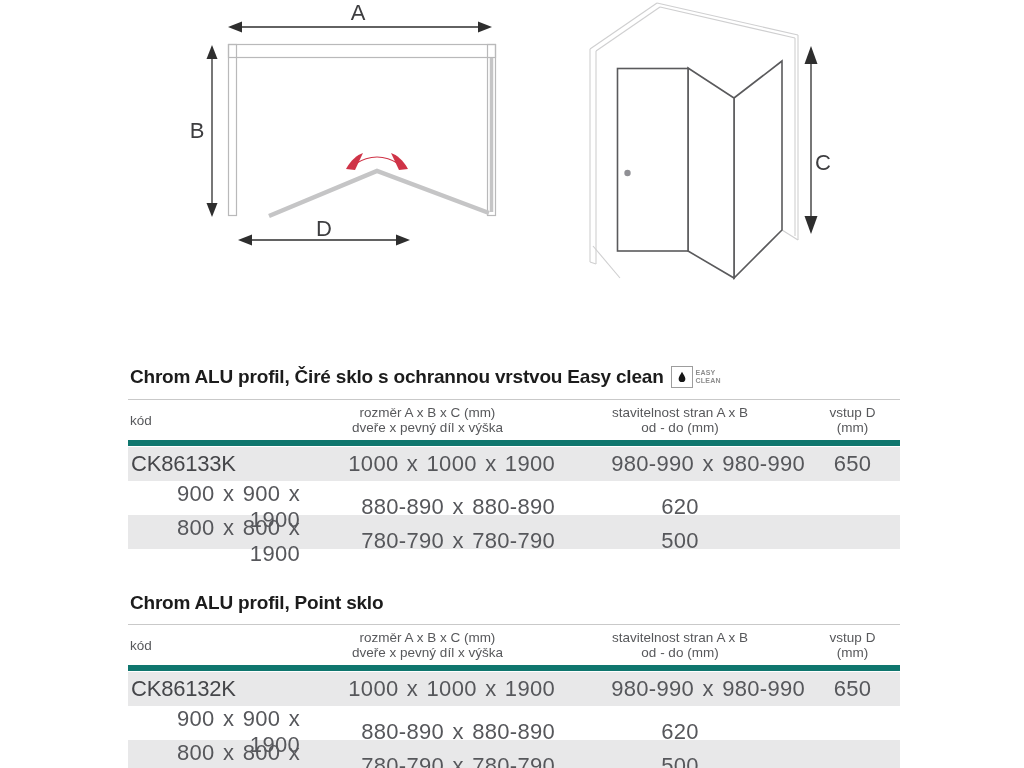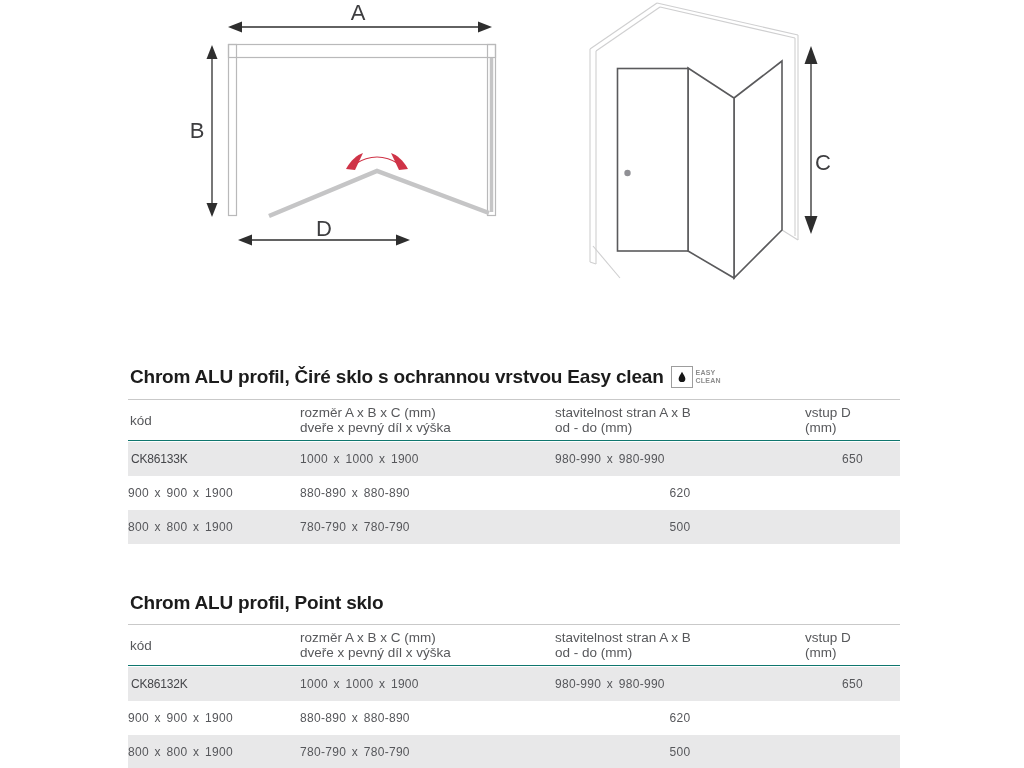--- a/index.html
+++ b/index.html
@@ -25,35 +25,35 @@
     display:flex;align-items:center;justify-content:center;
   }
   .badge-text{
     font-size:7px;line-height:8px;font-weight:bold;color:#8d8d8d;letter-spacing:0.2px;
   }
 
   
   .tbl{position:absolute;left:128px;width:772px;}
   .tbl-head{
     display:grid;grid-template-columns:172px 255px 250px 95px;
-    border-top:1px solid #c9c9c9;border-bottom:1px solid #0f766e;
+    border-top:1px solid #c9c9c9;border-bottom:6px solid #0f766e;
     height:40px;align-items:center;
     color:#57585b;font-size:13.5px;line-height:15px;
   }
-  .hc{text-align:left;}
+  .hc{text-align:center;}
   .hc.left{text-align:left;padding-left:2px;}
   .tbody{margin-top:1px;}
   .tbl-row{
     display:grid;grid-template-columns:172px 255px 250px 95px;
     height:34px;align-items:center;
-    font-size:12px;color:#56575b;
+    font-size:22px;color:#56575b;
   }
   .tbl-row:nth-child(odd){background:#e8e8e9;}
   .c-code{color:#45464a;padding-left:3px;letter-spacing:-0.2px;}
-  .c-size,.c-adj{text-align:left;word-spacing:2px;letter-spacing:0.3px;}
+  .c-size,.c-adj{text-align:right;word-spacing:2px;letter-spacing:0.3px;}
   .c-entry{text-align:center;letter-spacing:0.3px;}
 
   
   svg text{fill:#3e3e40;font-size:22px;font-family:"Liberation Sans", sans-serif;}
   .dimline{stroke:#2e2e2e;stroke-width:1.3;}
   .dimhead{fill:#2e2e2e;}
   .lite{stroke:#b9b9ba;stroke-width:1.2;fill:none;}
   .lite3d{stroke:#cfcfd0;stroke-width:1.1;fill:none;}
   .dark3d{stroke:#5a5a5c;stroke-width:1.6;fill:#ffffff;}
 </style>

